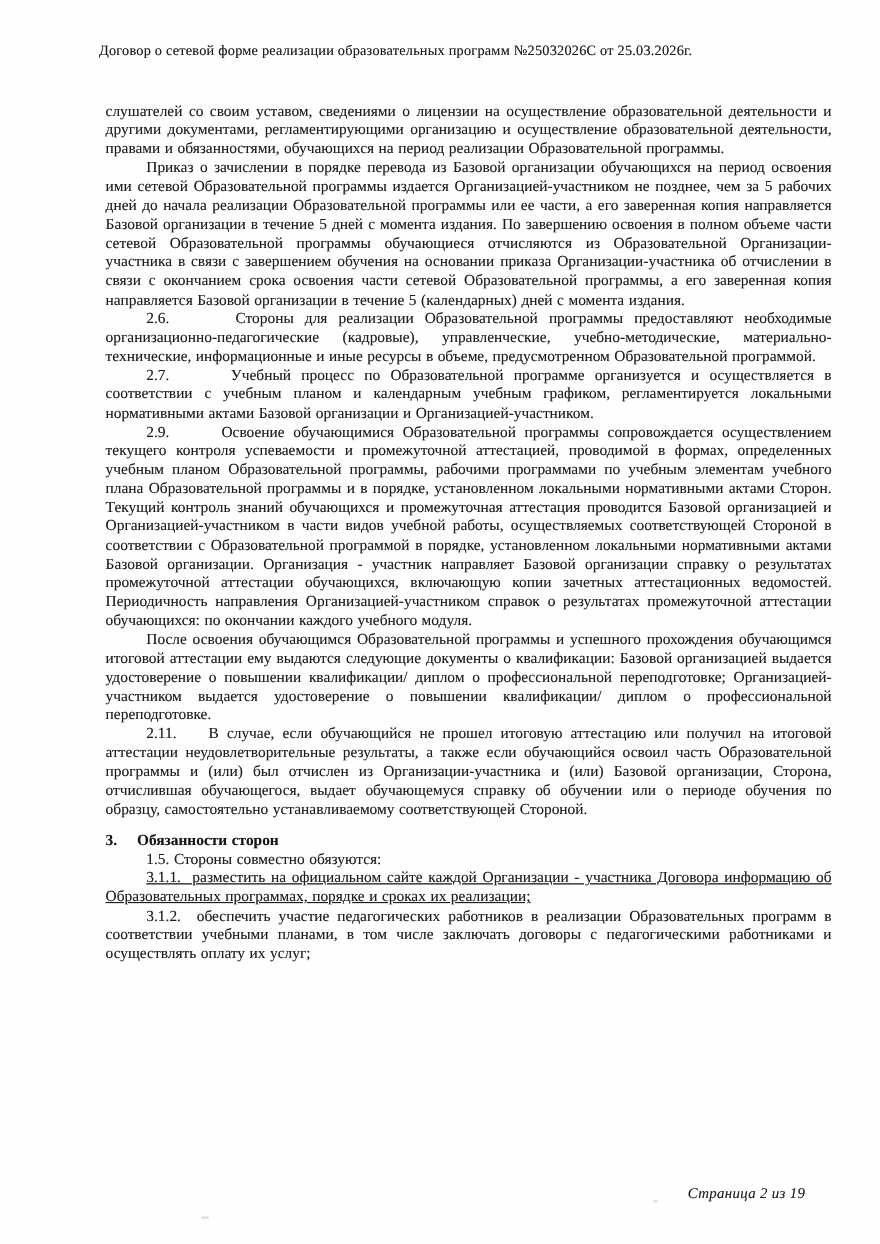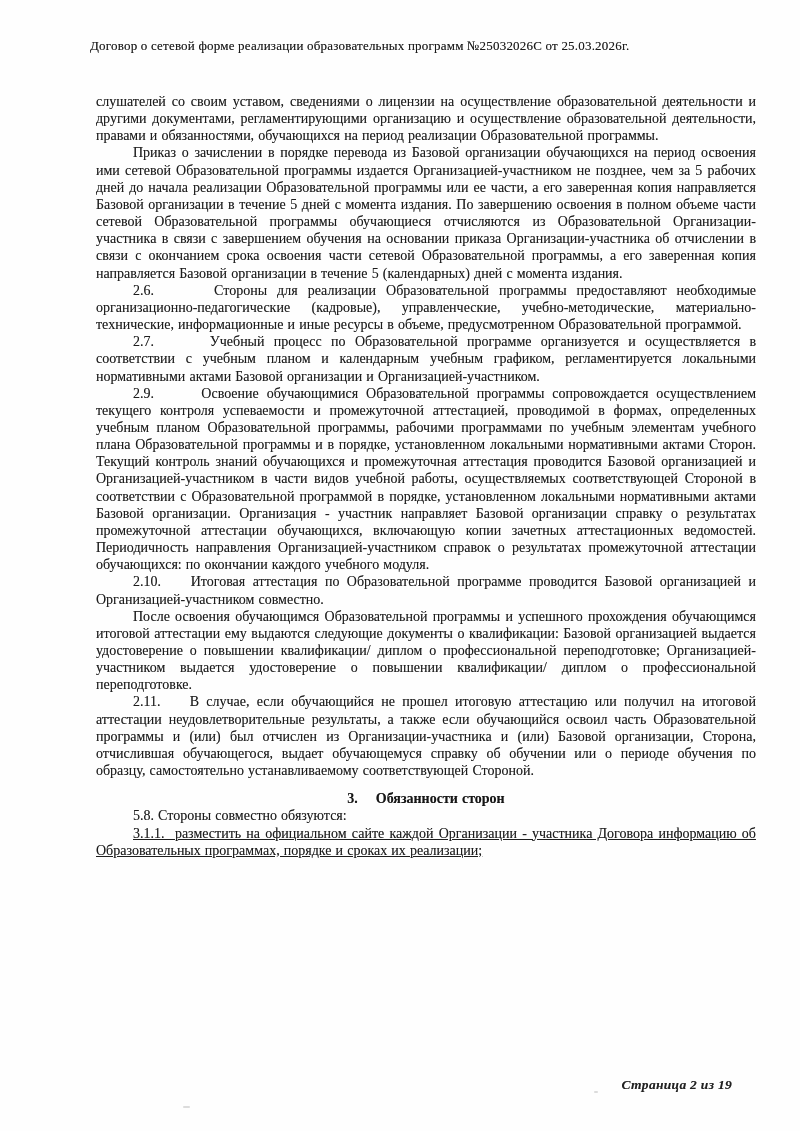--- a/index.html
+++ b/index.html
@@ -35,32 +35,32 @@
     text-shadow: 0 0 0.35px rgba(0,0,0,0.4);
     margin-top: 24px;
   }
   p.para {
     margin: 0;
     text-indent: 37px;
   }
   p.no-indent { text-indent: 0; }
   h3.section-heading {
     margin: 11px 0 0 0;
-    text-align: center;
+    text-align: left;
     font-size: 14px;
     font-weight: 700;
     color: #161616;
   }
   h3.section-heading .sec-num { margin-right: 18px; }
   .gap-above { margin-top: 9px; text-decoration: underline; }
   .doc-footer {
     position: absolute;
     top: 1077px; right: 68px;
     font-style: italic;
-    font-weight: 700;
+    font-weight: 400;
     font-size: 13.5px;
     letter-spacing: 0.3px;
     color: #222;
     text-shadow: 0 0 0.4px rgba(0,0,0,0.4);
   }
   .speck {
     position: absolute;
     background: #c9c9c9;
     opacity: 0.65;
     border-radius: 1px;
@@ -76,30 +76,30 @@
   <div class="doc-header">
     <span>Договор о сетевой форме реализации образовательных программ №25032026С от 25.03.2026г.</span>
   </div>
 
   <div class="doc-body">
     <p class="para no-indent">слушателей со своим уставом, сведениями о лицензии на осуществление образовательной деятельности и другими документами, регламентирующими организацию и осуществление образовательной деятельности, правами и обязанностями, обучающихся на период реализации Образовательной программы.</p>
     <p class="para">Приказ о зачислении в порядке перевода из Базовой организации обучающихся на период освоения ими сетевой Образовательной программы издается Организацией-участником не позднее, чем за 5 рабочих дней до начала реализации Образовательной программы или ее части, а его заверенная копия направляется Базовой организации в течение 5 дней с момента издания. По завершению освоения в полном объеме части сетевой Образовательной программы обучающиеся отчисляются из Образовательной Организации-участника в связи с завершением обучения на основании приказа Организации-участника об отчислении в связи с окончанием срока освоения части сетевой Образовательной программы, а его заверенная копия направляется Базовой организации в течение 5 (календарных) дней с момента издания.</p>
     <p class="para">2.6.&nbsp;&nbsp;&nbsp;&nbsp;&nbsp;&nbsp;Стороны для реализации Образовательной программы предоставляют необходимые организационно-педагогические (кадровые), управленческие, учебно-методические, материально-технические, информационные и иные ресурсы в объеме, предусмотренном Образовательной программой.</p>
     <p class="para">2.7.&nbsp;&nbsp;&nbsp;&nbsp;&nbsp;&nbsp;Учебный процесс по Образовательной программе организуется и осуществляется в соответствии с учебным планом и календарным учебным графиком, регламентируется локальными нормативными актами Базовой организации и Организацией-участником.</p>
     <p class="para">2.9.&nbsp;&nbsp;&nbsp;&nbsp;&nbsp;&nbsp;Освоение обучающимися Образовательной программы сопровождается осуществлением текущего контроля успеваемости и промежуточной аттестацией, проводимой в формах, определенных учебным планом Образовательной программы, рабочими программами по учебным элементам учебного плана Образовательной программы и в порядке, установленном локальными нормативными актами Сторон. Текущий контроль знаний обучающихся и промежуточная аттестация проводится Базовой организацией и Организацией-участником в части видов учебной работы, осуществляемых соответствующей Стороной в соответствии с Образовательной программой в порядке, установленном локальными нормативными актами Базовой организации. Организация - участник направляет Базовой организации справку о результатах промежуточной аттестации обучающихся, включающую копии зачетных аттестационных ведомостей. Периодичность направления Организацией-участником справок о результатах промежуточной аттестации обучающихся: по окончании каждого учебного модуля.</p>
-    <p class="para">2.10.&nbsp;&nbsp;&nbsp;&nbsp;Итоговая аттестация по Образовательной программе проводится Базовой организацией и Организацией-участником совместно.</p>
     <p class="para">После освоения обучающимся Образовательной программы и успешного прохождения обучающимся итоговой аттестации ему выдаются следующие документы о квалификации: Базовой организацией выдается удостоверение о повышении квалификации/ диплом о профессиональной переподготовке; Организацией-участником выдается удостоверение о повышении квалификации/ диплом о профессиональной переподготовке.</p>
     <p class="para">2.11.&nbsp;&nbsp;&nbsp;&nbsp;В случае, если обучающийся не прошел итоговую аттестацию или получил на итоговой аттестации неудовлетворительные результаты, а также если обучающийся освоил часть Образовательной программы и (или) был отчислен из Организации-участника и (или) Базовой организации, Сторона, отчислившая обучающегося, выдает обучающемуся справку об обучении или о периоде обучения по образцу, самостоятельно устанавливаемому соответствующей Стороной.</p>
 
     <h3 class="section-heading">
       <span class="sec-num">3.</span><span>Обязанности сторон</span>
     </h3>
 
-    <p class="para">5.8. Стороны совместно обязуются:</p>
+    <p class="para">1.5. Стороны совместно обязуются:</p>
     <p class="para gap-above">3.1.1.&nbsp;&nbsp;разместить на официальном сайте каждой Организации - участника Договора информацию об Образовательных программах, порядке и сроках их реализации;</p>
+    <p class="para">3.1.2.&nbsp;&nbsp;обеспечить участие педагогических работников в реализации Образовательных программ в соответствии учебными планами, в том числе заключать договоры с педагогическими работниками и осуществлять оплату их услуг;</p>
   </div>
 
   <div class="doc-footer">
     <span>Страница 2 из 19</span>
   </div>
 
   <div class="speck speck-1"></div>
   <div class="speck speck-2"></div>
 
 </div>

